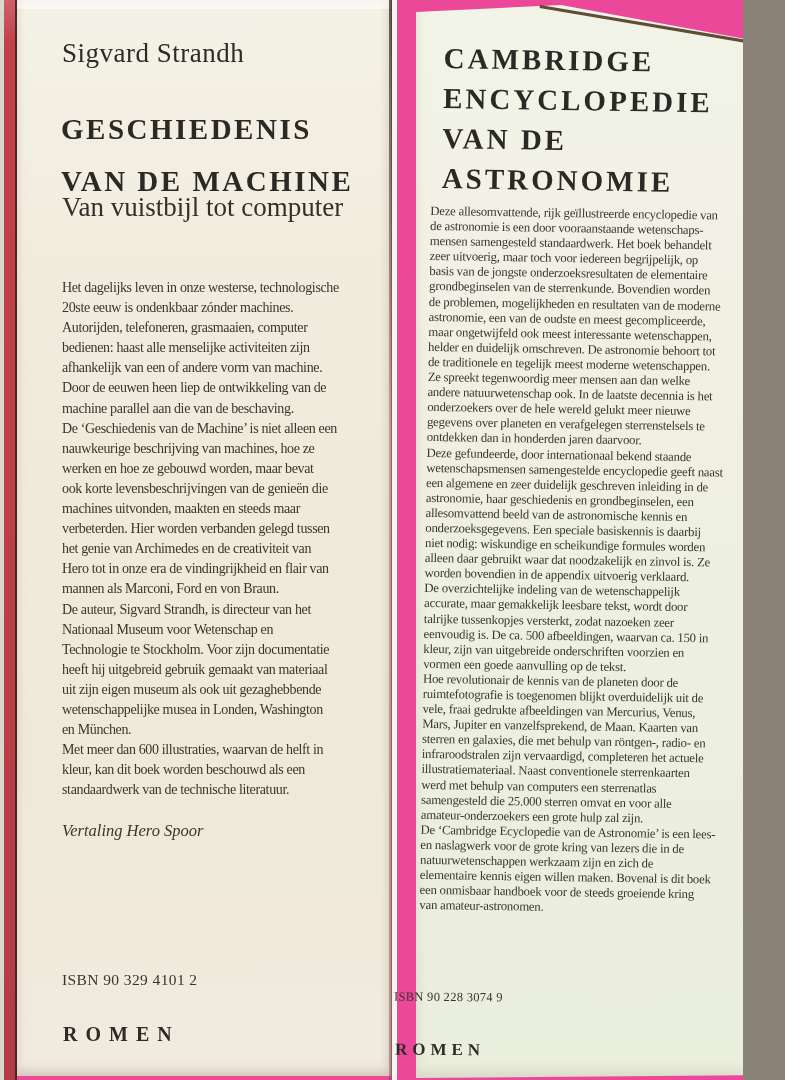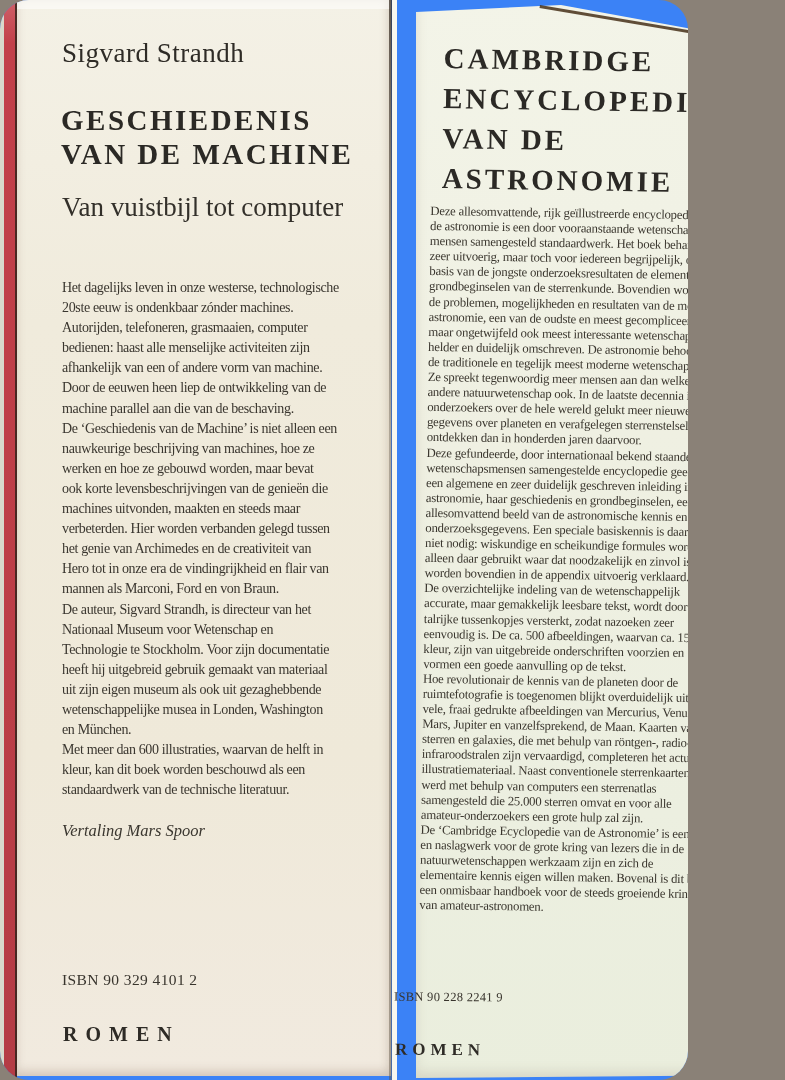--- a/index.html
+++ b/index.html
@@ -1,21 +1,20 @@
 <!DOCTYPE html>
 <html><head>
 <meta charset="utf-8">
 <style>
   html,body{margin:0;padding:0;background:#8a8177;}
   .scan{
-    position:relative;width:688px;height:1080px;overflow:hidden;
-    background:#3b82f6;
+    position:relative;width:743px;height:1080px;overflow:hidden;
+    background:#ec4899;
     font-family:"Liberation Serif","DejaVu Serif",serif;
     color:#332f29;
-    border-radius:29px;
   }
   
   .edge-sliver{position:absolute;left:0;top:0;width:4px;height:1080px;background:#d8d9cc;}
   
   .red-strip-left{
     position:absolute;left:4px;top:0;width:11px;height:1080px;
     background:linear-gradient(180deg,#cf6168 0%,#c2404a 4%,#bc3e47 60%,#b43c45 100%);
     border-right:2px solid rgba(44,34,24,.8);
   }
   
@@ -38,21 +37,21 @@
   }
   .top-edge-line{
     position:absolute;left:540px;top:5px;width:222px;height:3px;background:#452f18;opacity:.85;
     transform:rotate(9.6deg);transform-origin:left top;
   }
   .red-edge-shadow{position:absolute;left:748px;top:40px;width:7px;height:1040px;
     background:linear-gradient(90deg,rgba(70,20,24,0),rgba(70,20,24,.4));}
   
   .l-author{position:absolute;left:45px;top:38px;font-size:27px;letter-spacing:.5px;color:#2e2b26;}
   .l-title{position:absolute;left:44px;top:103px;margin:0;font-size:29px;font-weight:700;
-    letter-spacing:2.5px;line-height:34px;white-space:pre-line;color:#2b2925;}
+    letter-spacing:2.5px;line-height:52px;white-space:pre-line;color:#2b2925;}
   .l-subtitle{position:absolute;left:45px;top:192px;font-size:27px;color:#33302a;}
   .l-body{position:absolute;left:45px;top:278px;font-size:14px;line-height:20.1px;
     letter-spacing:-.35px;white-space:pre;color:#3a362f;}
   .l-translator{position:absolute;left:45px;top:821px;font-size:16.5px;font-style:italic;color:#3a362f;}
   .l-isbn{position:absolute;left:45px;top:971px;font-size:15.5px;letter-spacing:.4px;color:#38342d;}
   .l-publisher{position:absolute;left:46px;top:1023px;font-size:20px;font-weight:600;letter-spacing:8px;color:#2e2b26;}
   
   .r-rot{position:absolute;left:0;top:0;width:357px;height:1000px;
     transform:rotate(.9deg);transform-origin:20px 40px;}
   .r-title{position:absolute;left:28px;top:38px;margin:0;font-size:29px;font-weight:700;
@@ -94,21 +93,21 @@
 De auteur, Sigvard Strandh, is directeur van het
 Nationaal Museum voor Wetenschap en
 Technologie te Stockholm. Voor zijn documentatie
 heeft hij uitgebreid gebruik gemaakt van materiaal
 uit zijn eigen museum als ook uit gezaghebbende
 wetenschappelijke musea in Londen, Washington
 en München.
 Met meer dan 600 illustraties, waarvan de helft in
 kleur, kan dit boek worden beschouwd als een
 standaardwerk van de technische literatuur.</div>
-    <div class="l-translator">Vertaling Mars Spoor</div>
+    <div class="l-translator">Vertaling Hero Spoor</div>
     <div class="l-isbn">ISBN 90 329 4101 2</div>
     <div class="l-publisher">ROMEN</div>
   </div>
 
   <div class="gutter-dark"></div>
   <div class="gutter-light"></div>
 
   <div class="flap-right">
     <div class="r-rot">
       <h1 class="r-title">CAMBRIDGE
@@ -158,19 +157,19 @@
 amateur-onderzoekers een grote hulp zal zijn.
 De ‘Cambridge Ecyclopedie van de Astronomie’ is een lees-
 en naslagwerk voor de grote kring van lezers die in de
 natuurwetenschappen werkzaam zijn en zich de
 elementaire kennis eigen willen maken. Bovenal is dit boek
 een onmisbaar handboek voor de steeds groeiende kring
 van amateur-astronomen.</div>
     </div>
   </div>
 
-  <div class="r-isbn">ISBN 90 228 2241 9</div>
+  <div class="r-isbn">ISBN 90 228 3074 9</div>
   <div class="r-publisher">ROMEN</div>
 
   <div class="top-edge-line"></div>
   <div class="red-edge-shadow"></div>
 
 </div>
 
 </body></html>

